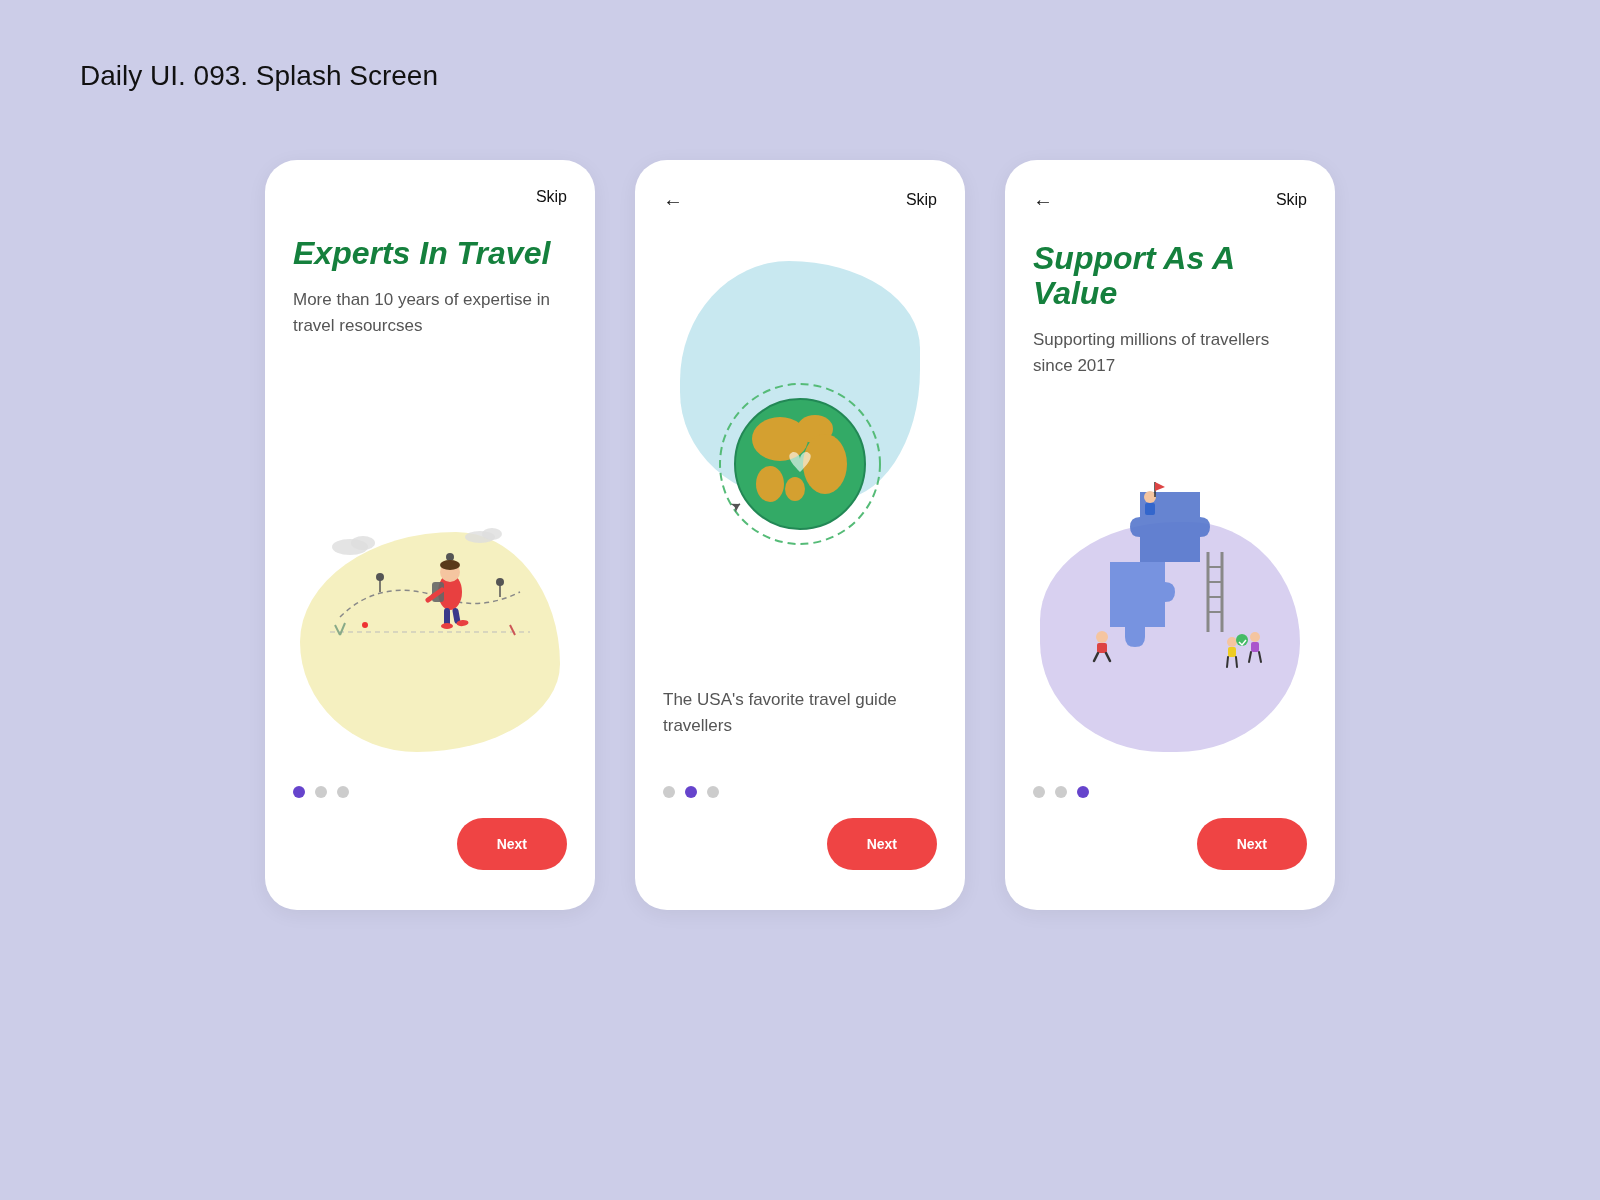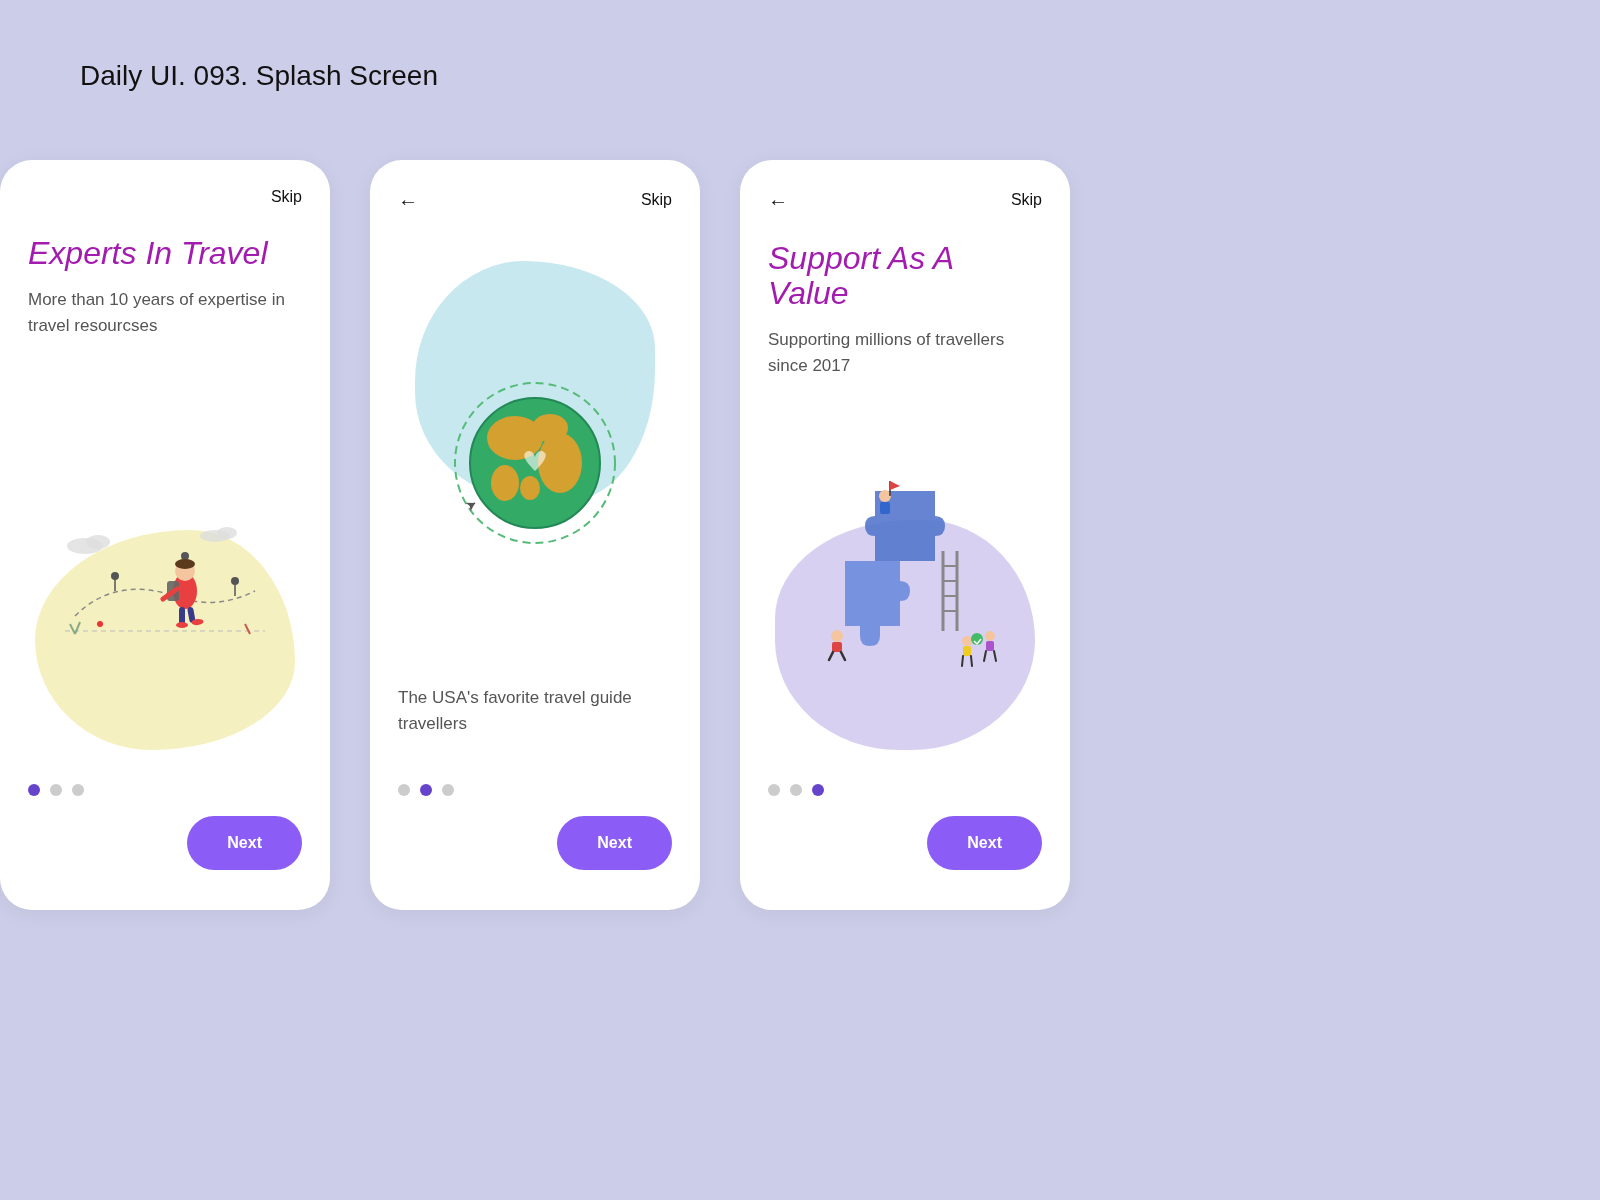--- a/index.html
+++ b/index.html
@@ -17,20 +17,21 @@
       top: 60px;
       left: 80px;
       font-size: 28px;
       font-weight: 400;
       color: #111;
     }
 
     .cards-container {
       display: flex;
       gap: 40px;
+      justify-content: center;
       align-items: flex-start;
       padding-top: 160px;
     }
 
     .card {
       background: #fff;
       border-radius: 32px;
       width: 330px;
       min-height: 750px;
       position: relative;
@@ -60,22 +61,22 @@
       font-size: 16px;
       color: #111;
       cursor: pointer;
       background: none;
       border: none;
       margin-left: auto;
     }
 
     .card-title {
       font-size: 32px;
-      font-weight: 400;
-      color: #a21caf;
+      font-weight: 700;
+      color: #15803d;
       line-height: 1.1;
       margin-bottom: 16px;
       font-style: italic;
     }
 
     .card-subtitle {
       font-size: 17px;
       color: #555;
       line-height: 1.5;
       margin-bottom: 24px;
@@ -154,26 +155,26 @@
       height: 12px;
       border-radius: 50%;
       background: #ccc;
     }
 
     .dot.active {
       background: #6644cc;
     }
 
     .next-btn {
-      background: #8b5cf6;
+      background: #ef4444;
       color: #fff;
       border: none;
       border-radius: 50px;
       padding: 18px 40px;
-      font-size: 16px;
+      font-size: 14px;
       font-weight: 600;
       cursor: pointer;
       align-self: flex-end;
       margin-top: auto;
     }
 
     .card1-illustration {
       position: relative;
       width: 100%;
       height: 260px;

